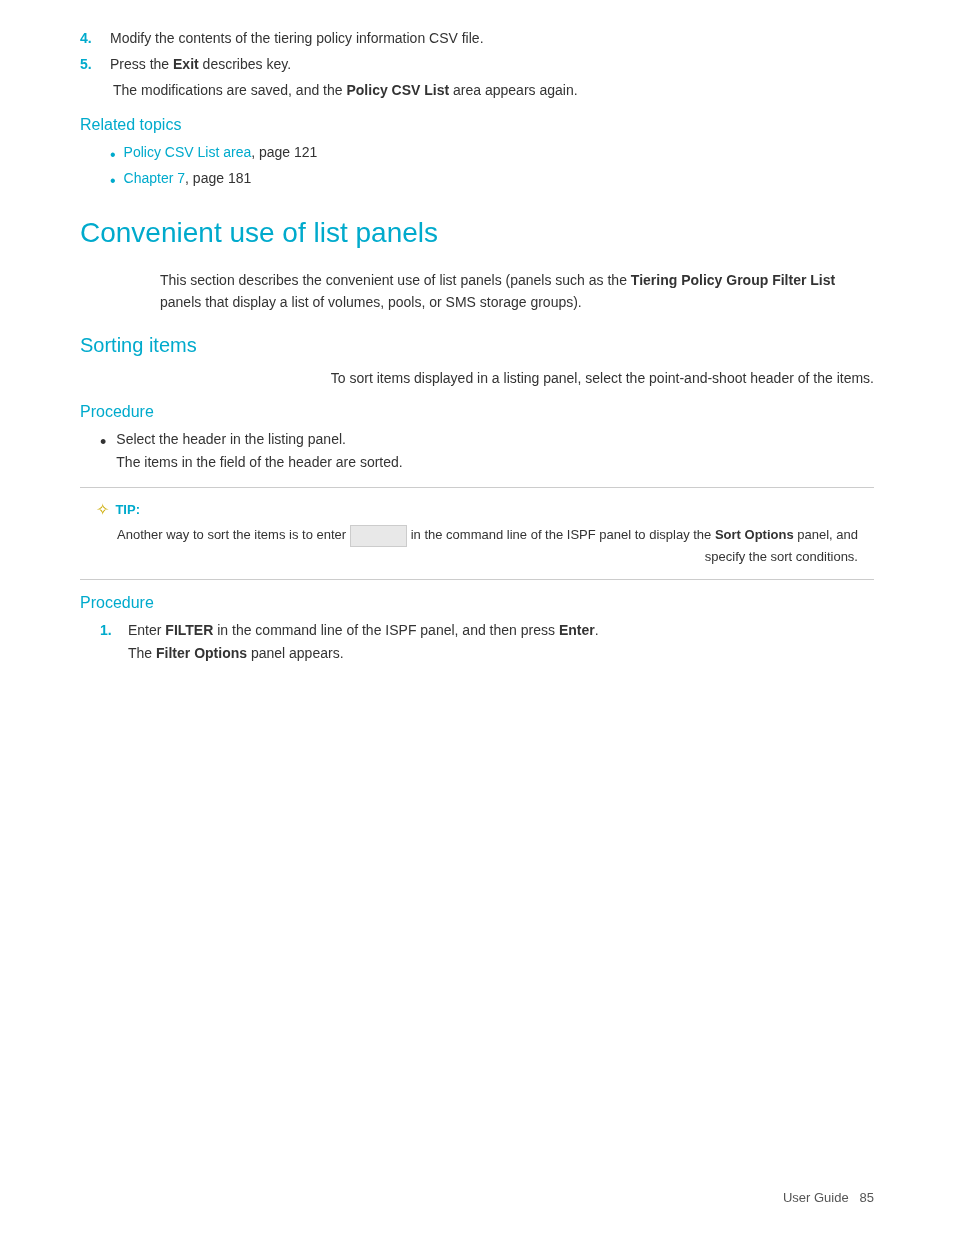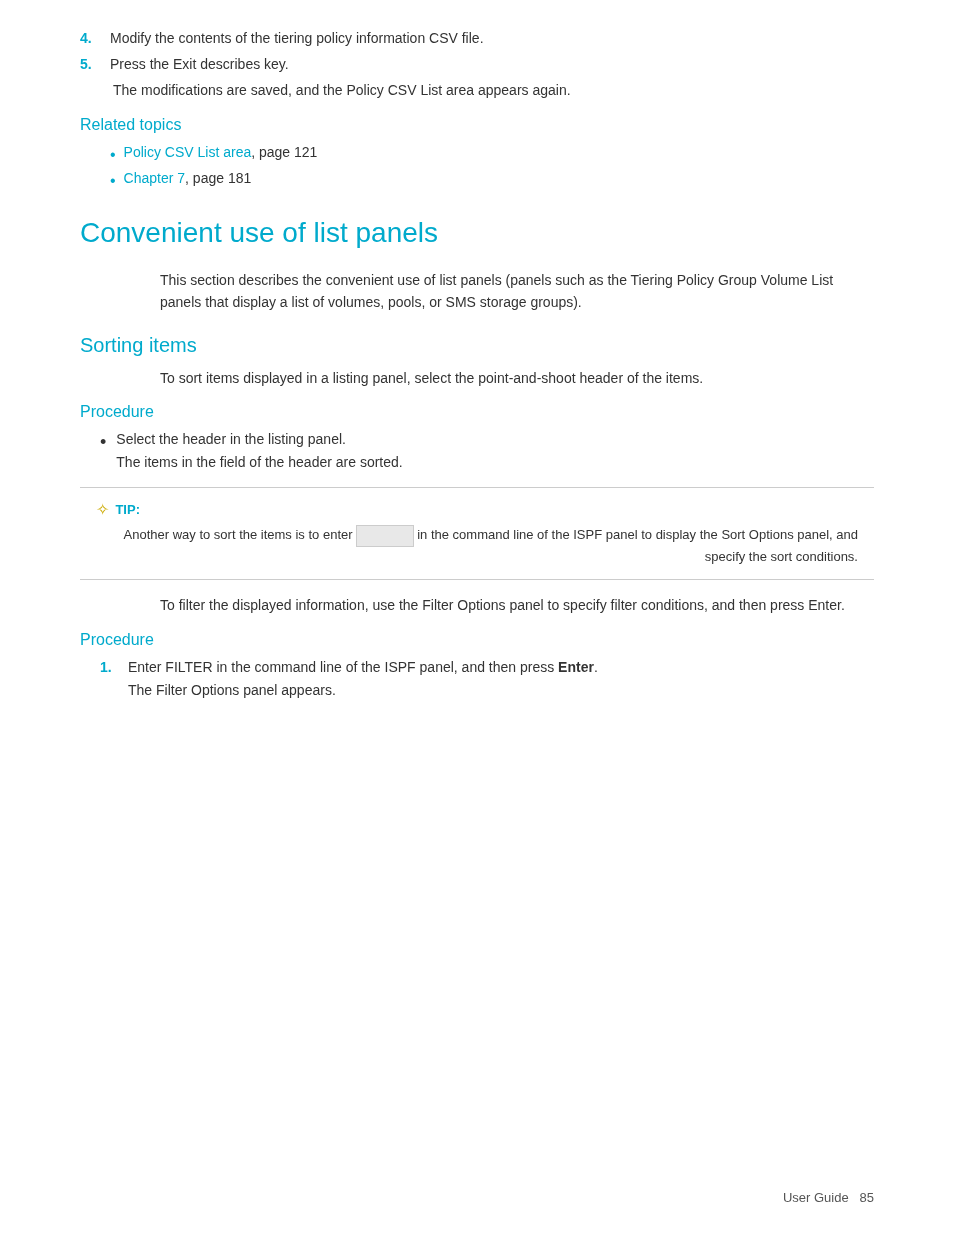--- a/index.html
+++ b/index.html
@@ -103,20 +103,21 @@
       font-weight: normal;
       margin-top: 20px;
       margin-bottom: 10px;
     }
 
     .sub-section-description {
       margin-left: 80px;
       margin-bottom: 14px;
       font-size: 14px;
       line-height: 1.6;
+      text-align: right;
     }
 
     .procedure-heading {
       color: #00aacc;
       font-size: 16px;
       font-weight: normal;
       margin-top: 14px;
       margin-bottom: 10px;
     }
 
@@ -212,21 +213,21 @@
 
     .footer {
       position: absolute;
       bottom: 30px;
       right: 80px;
       font-size: 13px;
       color: #555555;
     }
 
     .bold {
-      font-weight: normal;
+      font-weight: bold;
     }
 
     .inline-box {
       display: inline-block;
       background: #e8e8e8;
       padding: 0 6px;
       font-size: 12px;
       font-family: monospace;
       border: 1px solid #cccccc;
     }
@@ -266,21 +267,21 @@
         <span class="bullet-text">
           <a href="#">Chapter 7</a><span>, page 181</span>
         </span>
       </li>
     </ul>
   </div>
 
   <h1 class="section-main-title">Convenient use of list panels</h1>
 
   <p class="section-description">
-    <span>This section describes the convenient use of list panels (panels such as the </span><span class="bold">Tiering Policy Group Volume List</span><span> panels that display a list of volumes, pools, or SMS storage groups).</span>
+    <span>This section describes the convenient use of list panels (panels such as the </span><span class="bold">Tiering Policy Group Filter List</span><span> panels that display a list of volumes, pools, or SMS storage groups).</span>
   </p>
 
   <h2 class="sub-section-heading">Sorting items</h2>
 
   <p class="sub-section-description">To sort items displayed in a listing panel, select the point-and-shoot header of the items.</p>
 
   <h3 class="procedure-heading">Procedure</h3>
 
   <div class="procedure-bullets">
     <div class="proc-bullet-item">
@@ -296,23 +297,20 @@
     <div class="tip-header">
       <span class="tip-icon">✧</span>
       <span class="tip-label">TIP:</span>
     </div>
     <div class="tip-content">
       <span>Another way to sort the items is to enter </span><span class="inline-box">&nbsp;&nbsp;&nbsp;&nbsp;&nbsp;&nbsp;</span><span> in the command line of the ISPF panel to display the </span><span class="bold">Sort Options</span><span> panel, and specify the sort conditions.</span>
     </div>
   </div>
 
 
-  <p class="sub-section-description">
-    <span>To filter the displayed information, use the </span><span class="bold">Filter Options</span><span> panel to specify filter conditions, and then press </span><span class="bold">Enter</span><span>.</span>
-  </p>
 
   <h3 class="procedure-heading">Procedure</h3>
 
   <ul class="numbered-proc-list">
     <li class="numbered-proc-item">
       <span class="numbered-proc-num">1.</span>
       <div class="numbered-proc-content">
         <span>Enter </span><span class="bold">FILTER</span><span> in the command line of the ISPF panel, and then press </span><span style="font-weight:bold;">Enter</span><span>.</span>
         <div class="numbered-proc-continuation">
           <span>The </span><span class="bold">Filter Options</span><span> panel appears.</span>

